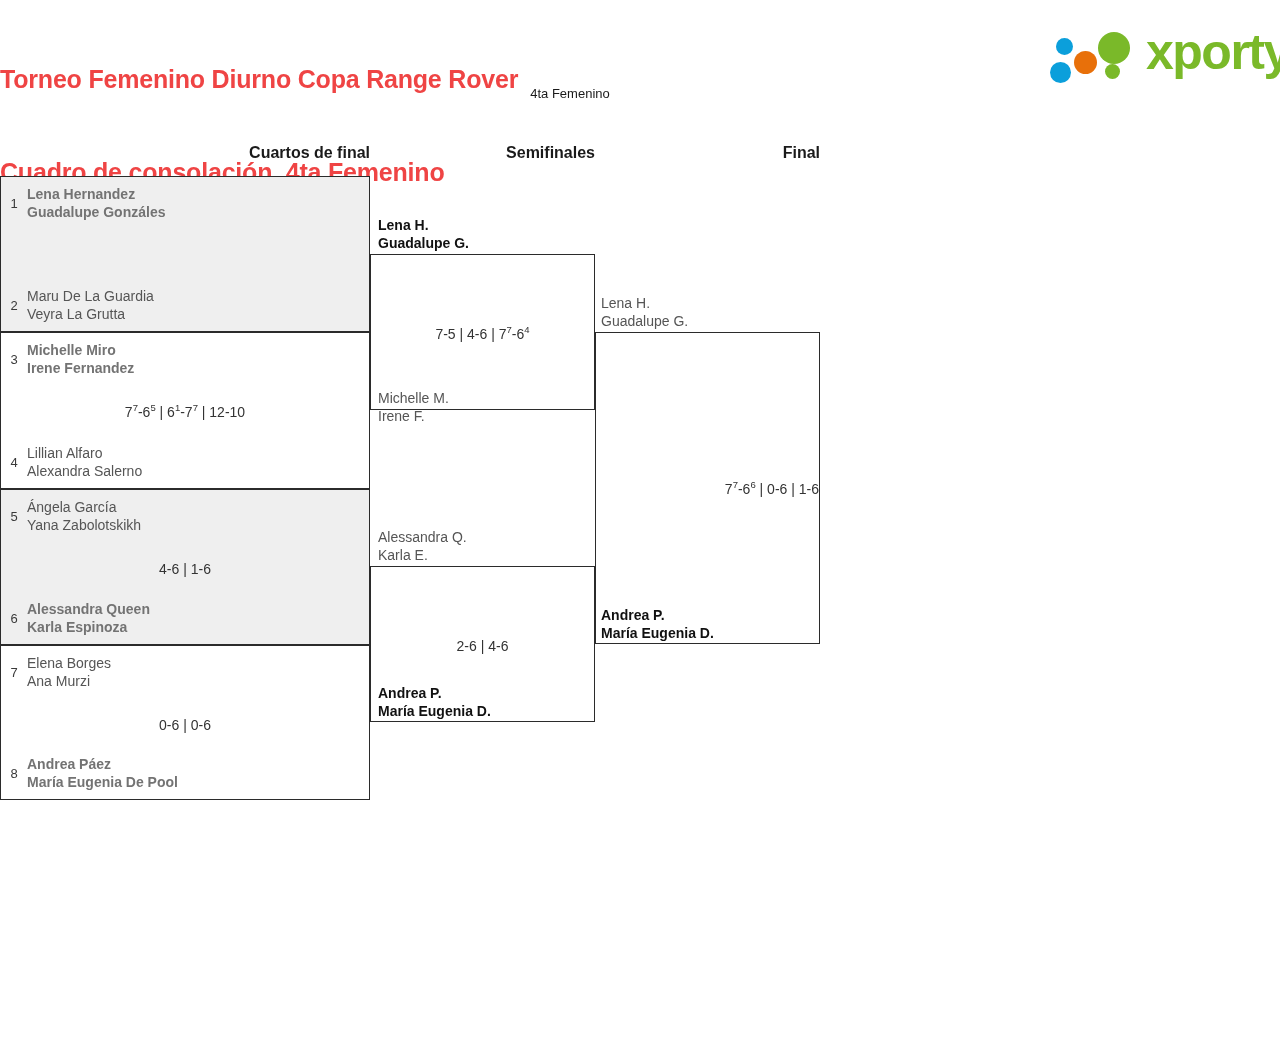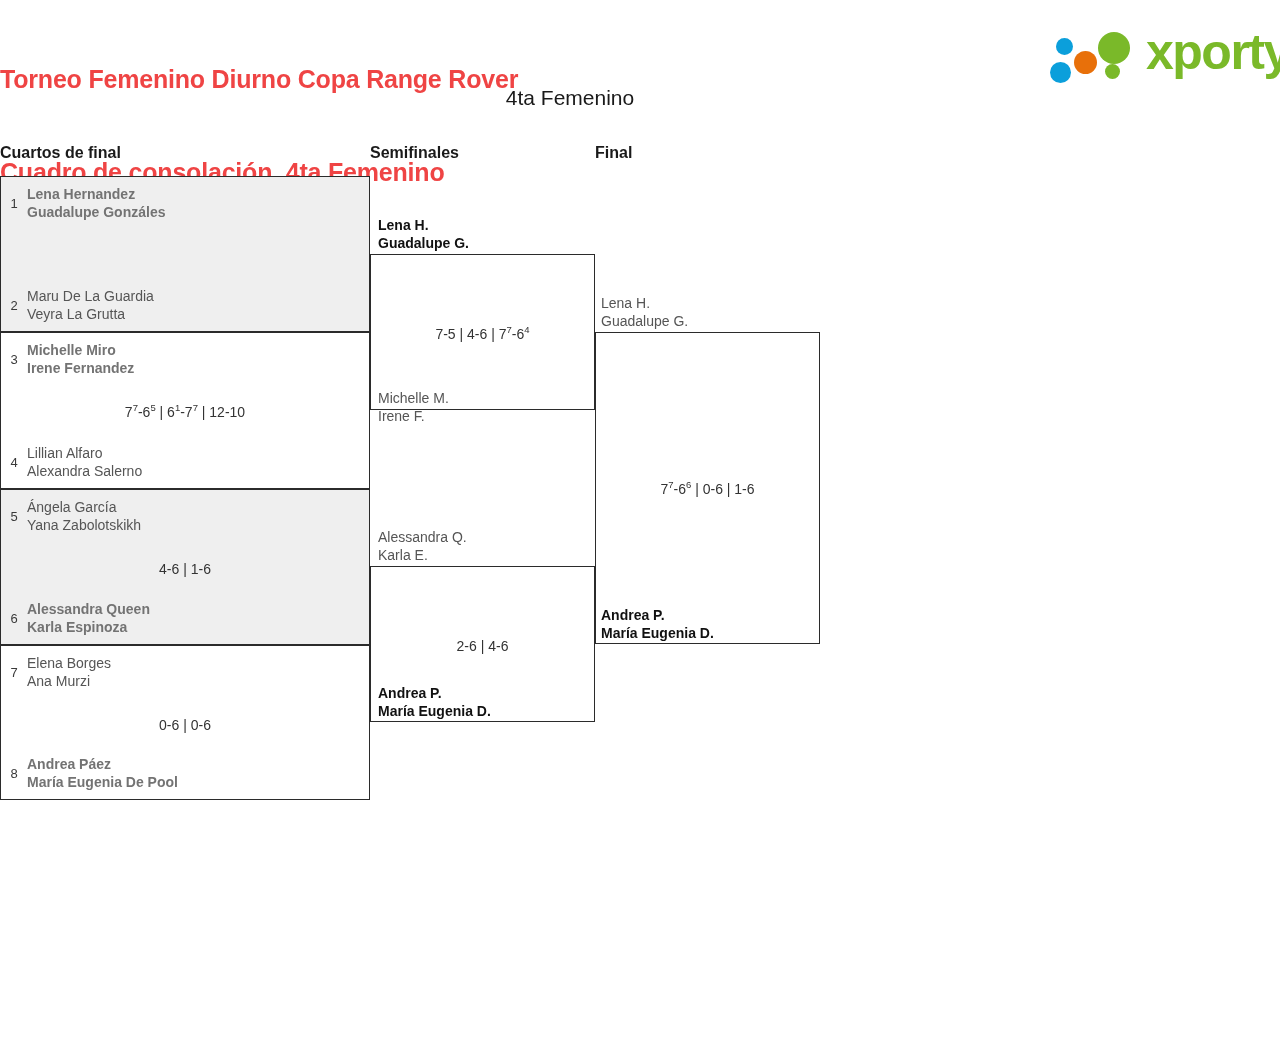--- a/index.html
+++ b/index.html
@@ -26,28 +26,28 @@
   .logo-word {
     position: absolute; left: 104px; top: -3px;
     font-size: 50px; font-weight: bold; letter-spacing: -1.5px;
     color: #7ab929; line-height: 54px;
   }
   .dot { position: absolute; border-radius: 50%; }
 
   
   .category {
     position: absolute; left: 0; top: 86px; width: 1280px;
-    text-align: center; font-size: 21px; color: #1a1a1a;
+    text-align: center; font-size: 13px; color: #1a1a1a;
   }
   .category-inner { display: inline-block; transform: translateX(-70px); }
 
   
   .round-head {
     position: absolute; top: 144px;
-    font-size: 16px; font-weight: bold; color: #1a1a1a; text-align: left;
+    font-size: 16px; font-weight: bold; color: #1a1a1a; text-align: right;
   }
   .rh-qf { left: 0;   width: 370px; }
   .rh-sf { left: 370px; width: 225px; }
   .rh-f  { left: 595px; width: 225px; }
 
   
   .bracket { position: absolute; left: 0; top: 176px; }
 
   .col { position: absolute; top: 0; }
   .col-qf { left: 0;   width: 370px; }
@@ -228,21 +228,21 @@
     </div>
 
     <div class="col col-f">
 
       <div class="labelbox loser" style="left:6px; top:97px;">
         <div>Lena H.</div>
         <div>Guadalupe G.</div>
       </div>
 
       <div class="match plain" style="top:156px; height:312px;">
-        <div class="score" style="top:147px;"><span>7</span><sup>7</sup><span>-6</span><sup>6</sup><span> | 0-6 | 1-6</span></div>
+        <div class="score" style="top:147px;text-align:right;"><span>7</span><sup>7</sup><span>-6</span><sup>6</sup><span> | 0-6 | 1-6</span></div>
       </div>
 
       <div class="labelbox winner" style="left:6px; top:409px;">
         <div>Andrea P.</div>
         <div>María Eugenia D.</div>
       </div>
     </div>
 
   </div>
 </div>

